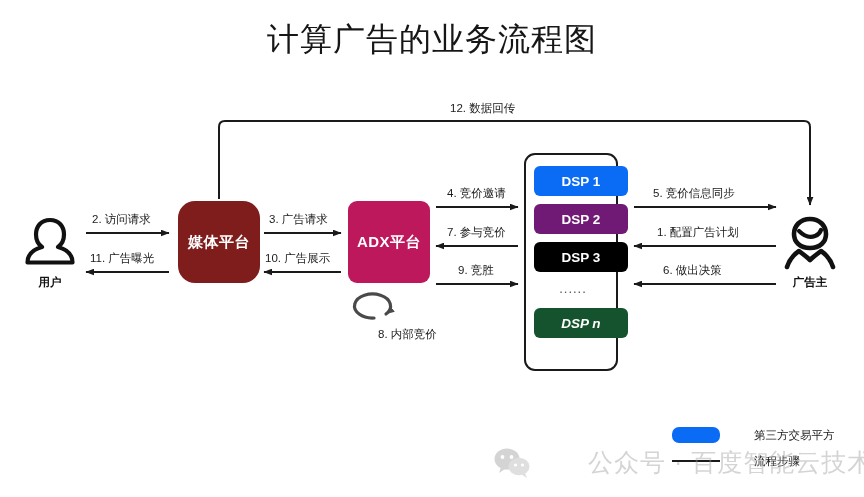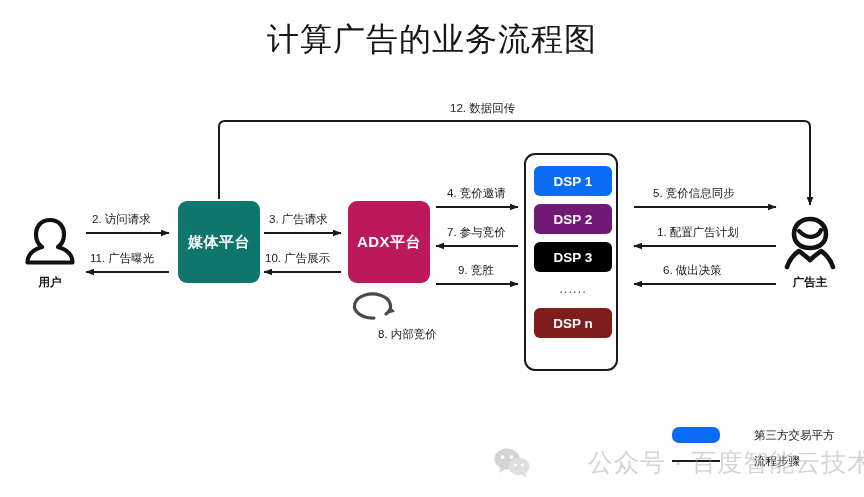--- a/index.html
+++ b/index.html
@@ -54,21 +54,21 @@
   
   #dsp-container {
     left: 524px; top: 153px;
     width: 94px; height: 218px;
     border: 2.2px solid #1a1a1a;
     border-radius: 11px;
     box-sizing: border-box;
     padding: 11px 8px;
   }
   .dsp-box {
-    width: 78px;
+    width: 94px;
     height: 30px;
     margin: 0 auto 8px auto;
     border-radius: 6px;
     display: flex;
     align-items: center;
     justify-content: center;
     color: #ffffff;
     font-size: 13.5px;
     font-weight: bold;
   }
@@ -202,40 +202,40 @@
 
   <div class="abs" id="advertiser-actor">
     <svg width="64" height="56" viewBox="0 0 64 56">
       <path d="M32 5 c-10 0 -16 7 -16 15 c0 8 6 14 16 14 c10 0 16 -6 16 -14 c0 -8 -6 -15 -16 -15 z" fill="none" stroke="#111111" stroke-width="4.6"></path>
       <path d="M21 17 c5 5 11 7 16 5 c3 -1 5 -3 6 -6" fill="none" stroke="#111111" stroke-width="4.2" stroke-linecap="round"></path>
       <path d="M9 53 c3 -9 9 -14 12 -16 c4 3 8 6 11 9 c3 -3 7 -6 11 -9 c3 2 9 7 12 16" fill="none" stroke="#111111" stroke-width="4.6" stroke-linejoin="round" stroke-linecap="round"></path>
     </svg>
     <div class="actor-label">广告主</div>
   </div>
 
-  <div class="abs platform-box" id="media-platform" style="background:#0f766e;">
+  <div class="abs platform-box" id="media-platform" style="background:#7f1d1d;border-radius:17px;">
     <span>媒体平台</span>
   </div>
 
   <div class="abs platform-box" id="adx-platform" style="background:#be185d;">
     <span>ADX平台</span>
   </div>
 
   <div class="abs" id="dsp-container">
     <div class="dsp-box" style="background:#0a6bf5;">
       <span>DSP 1</span>
     </div>
     <div class="dsp-box" style="background:#701a75;">
       <span>DSP 2</span>
     </div>
     <div class="dsp-box" style="background:#000000;">
       <span>DSP 3</span>
     </div>
     <div class="dsp-ellipsis">......</div>
-    <div class="dsp-box" style="background:#7f1d1d;">
+    <div class="dsp-box" style="background:#14532d;font-style:italic;">
       <span>DSP n</span>
     </div>
   </div>
 
   <div class="abs flow-label" style="left:92px; top:212px;">2. 访问请求</div>
   <div class="abs flow-label" style="left:90px; top:251px;">11. 广告曝光</div>
 
   <div class="abs flow-label" style="left:269px; top:212px;">3. 广告请求</div>
   <div class="abs flow-label" style="left:265px; top:251px;">10. 广告展示</div>
 

